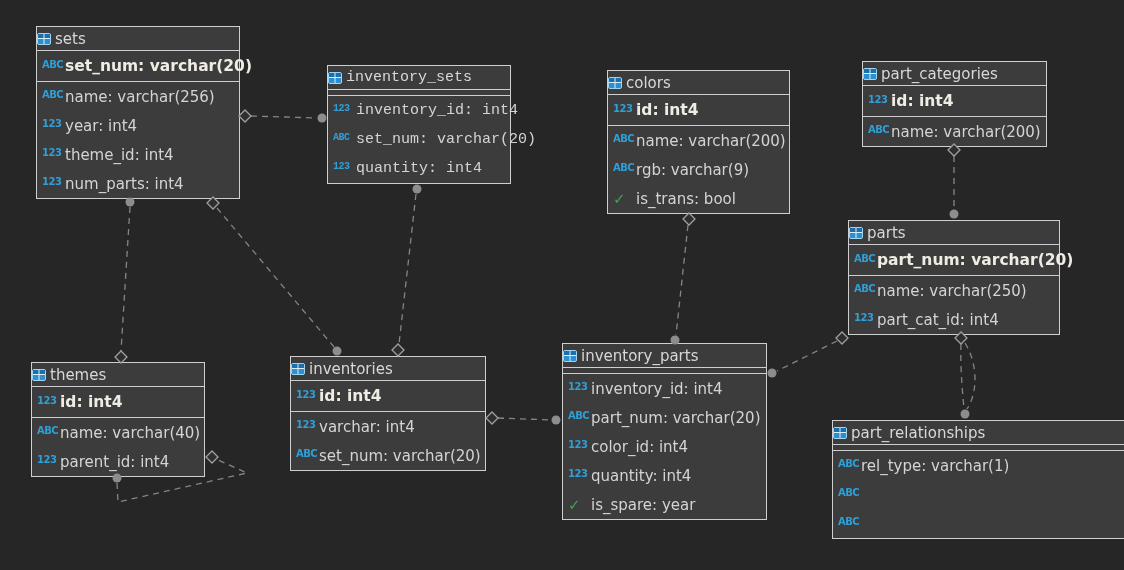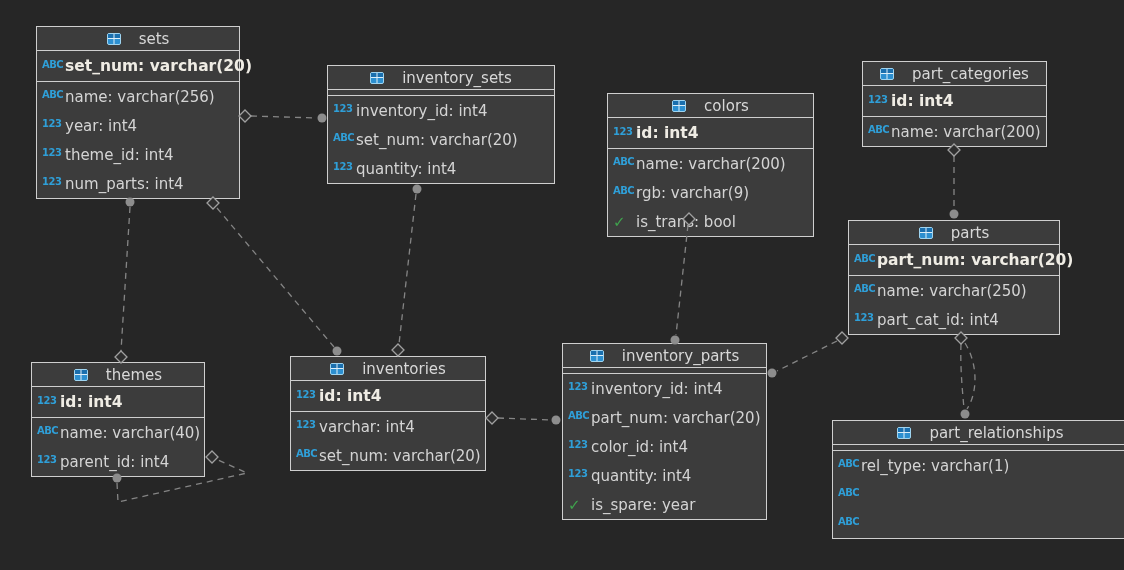--- a/index.html
+++ b/index.html
@@ -2,21 +2,21 @@
 <html><head>
 <meta charset="utf-8">
 <style>
   html,body{margin:0;padding:0;background:#262626;}
   .canvas{position:relative;width:1124px;height:570px;background:#262626;overflow:hidden;
           font-family:"DejaVu Sans","Liberation Sans",sans-serif;}
   .rel-layer{position:absolute;left:0;top:0;width:1124px;height:570px;z-index:5;pointer-events:none;}
   .rel-layer path, .rel-layer polyline{pointer-events:stroke;}
   .table-node{position:absolute;background:#3c3c3c;border:1px solid #cfcfcf;z-index:2;
               color:#d6d6d6;box-sizing:border-box;}
-  .tbl-header{height:23px;display:flex;align-items:center;justify-content:center;gap:18px;
+  .tbl-header{height:23px;display:flex;align-items:center;gap:4px;
               border-bottom:1px solid #cfcfcf;font-size:15px;color:#d8d8d8;white-space:nowrap;}
   .pk-section{border-bottom:1px solid #cfcfcf;}
   .pk-section.empty{height:5px;}
   .col-row{height:29px;display:flex;align-items:center;padding:0 8px 0 5px;white-space:nowrap;
            font-size:15px;color:#d4d4d4;}
   .pk-section .col-row{height:30px;font-weight:bold;color:#efece4;font-size:15.5px;}
   .ic{width:23px;flex:0 0 23px;display:inline-flex;justify-content:flex-start;align-items:center;}
   .ic-glyph-text,.ic-glyph-numeric{font-size:10px;font-weight:bold;color:#2f9fd8;letter-spacing:-0.5px;
            transform:translateY(-2px);}
   .ic-glyph-boolean{font-size:15px;font-weight:bold;color:#3fa34d;}
@@ -130,21 +130,21 @@
             <span>theme_id: int4</span>
           </div>
           <div class="col-row">
             <span class="ic">
               <span class="ic-glyph-numeric">123</span>
             </span>
             <span>num_parts: int4</span>
           </div>
         </div>
       </div>
-      <div class="table-node" style="left: 327px; top: 65px; width: 228px;">
+      <div class="table-node" style="left: 327px; top: 65px; width: 184px; font-family: Liberation Mono, monospace;">
         <div class="tbl-header">
           <span class="tbl-ico"><svg width="14" height="12" viewBox="0 0 14 12">
               <rect x="0.5" y="0.5" width="13" height="11" rx="1.5" fill="#2c8fd0" stroke="#9fd4f0" stroke-width="1"></rect>
               <rect x="1" y="1" width="12" height="4.5" fill="#1a6fae"></rect>
               <line x1="7" y1="1" x2="7" y2="11" stroke="#ddeef8" stroke-width="1"></line>
               <line x1="1" y1="5.5" x2="13" y2="5.5" stroke="#ddeef8" stroke-width="1"></line>
             </svg></span>
           <span>inventory_sets</span>
         </div>
         <div class="pk-section empty"></div>
@@ -162,21 +162,21 @@
             <span>set_num: varchar(20)</span>
           </div>
           <div class="col-row">
             <span class="ic">
               <span class="ic-glyph-numeric">123</span>
             </span>
             <span>quantity: int4</span>
           </div>
         </div>
       </div>
-      <div class="table-node" style="left: 607px; top: 70px; width: 207px; margin-top: 23px;">
+      <div class="table-node" style="left: 607px; top: 70px; width: 183px;">
         <div class="tbl-header">
           <span class="tbl-ico"><svg width="14" height="12" viewBox="0 0 14 12">
               <rect x="0.5" y="0.5" width="13" height="11" rx="1.5" fill="#2c8fd0" stroke="#9fd4f0" stroke-width="1"></rect>
               <rect x="1" y="1" width="12" height="4.5" fill="#1a6fae"></rect>
               <line x1="7" y1="1" x2="7" y2="11" stroke="#ddeef8" stroke-width="1"></line>
               <line x1="1" y1="5.5" x2="13" y2="5.5" stroke="#ddeef8" stroke-width="1"></line>
             </svg></span>
           <span>colors</span>
         </div>
         <div class="pk-section">

